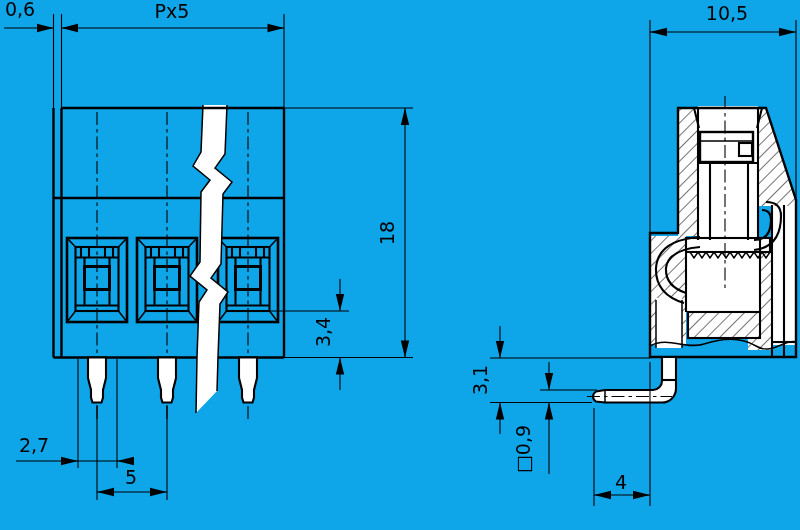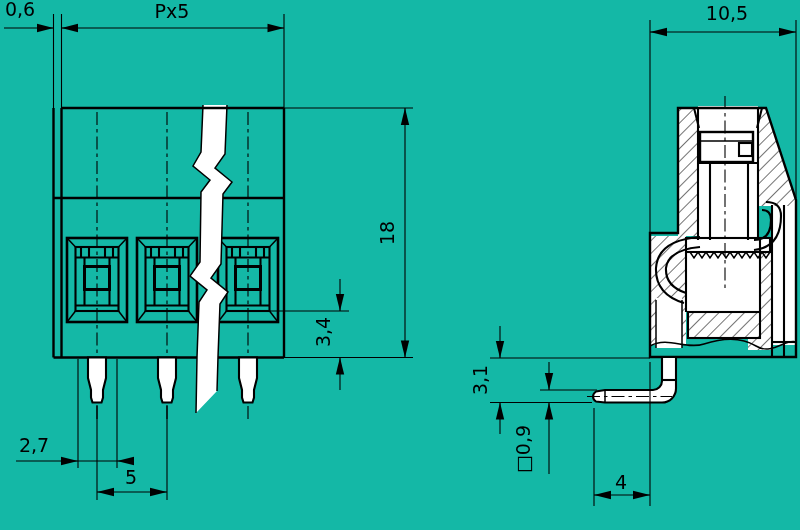--- a/index.html
+++ b/index.html
@@ -1,16 +1,16 @@
 <!DOCTYPE html>
 <html><head>
 <meta charset="utf-8">
 <style>
   html,body{margin:0;padding:0;background:#ffffff;}
-  .stage{width:800px;height:530px;background:#14b8a6;position:relative;overflow:hidden;}
+  .stage{width:800px;height:530px;background:#0ea5e9;position:relative;overflow:hidden;}
   svg{display:block;}
   .ln{fill:none;stroke:#000000;stroke-linecap:butt;stroke-linejoin:miter;}
   .w1{stroke-width:1.1;}
   .w15{stroke-width:1.5;}
   .w2{stroke-width:2.1;}
   .w24{stroke-width:2.4;}
   .w26{stroke-width:2.6;}
   .w3{stroke-width:3;}
   .cl{stroke-dasharray:13 4 3.5 4;}
   .wf{fill:#ffffff;stroke:#000000;}

